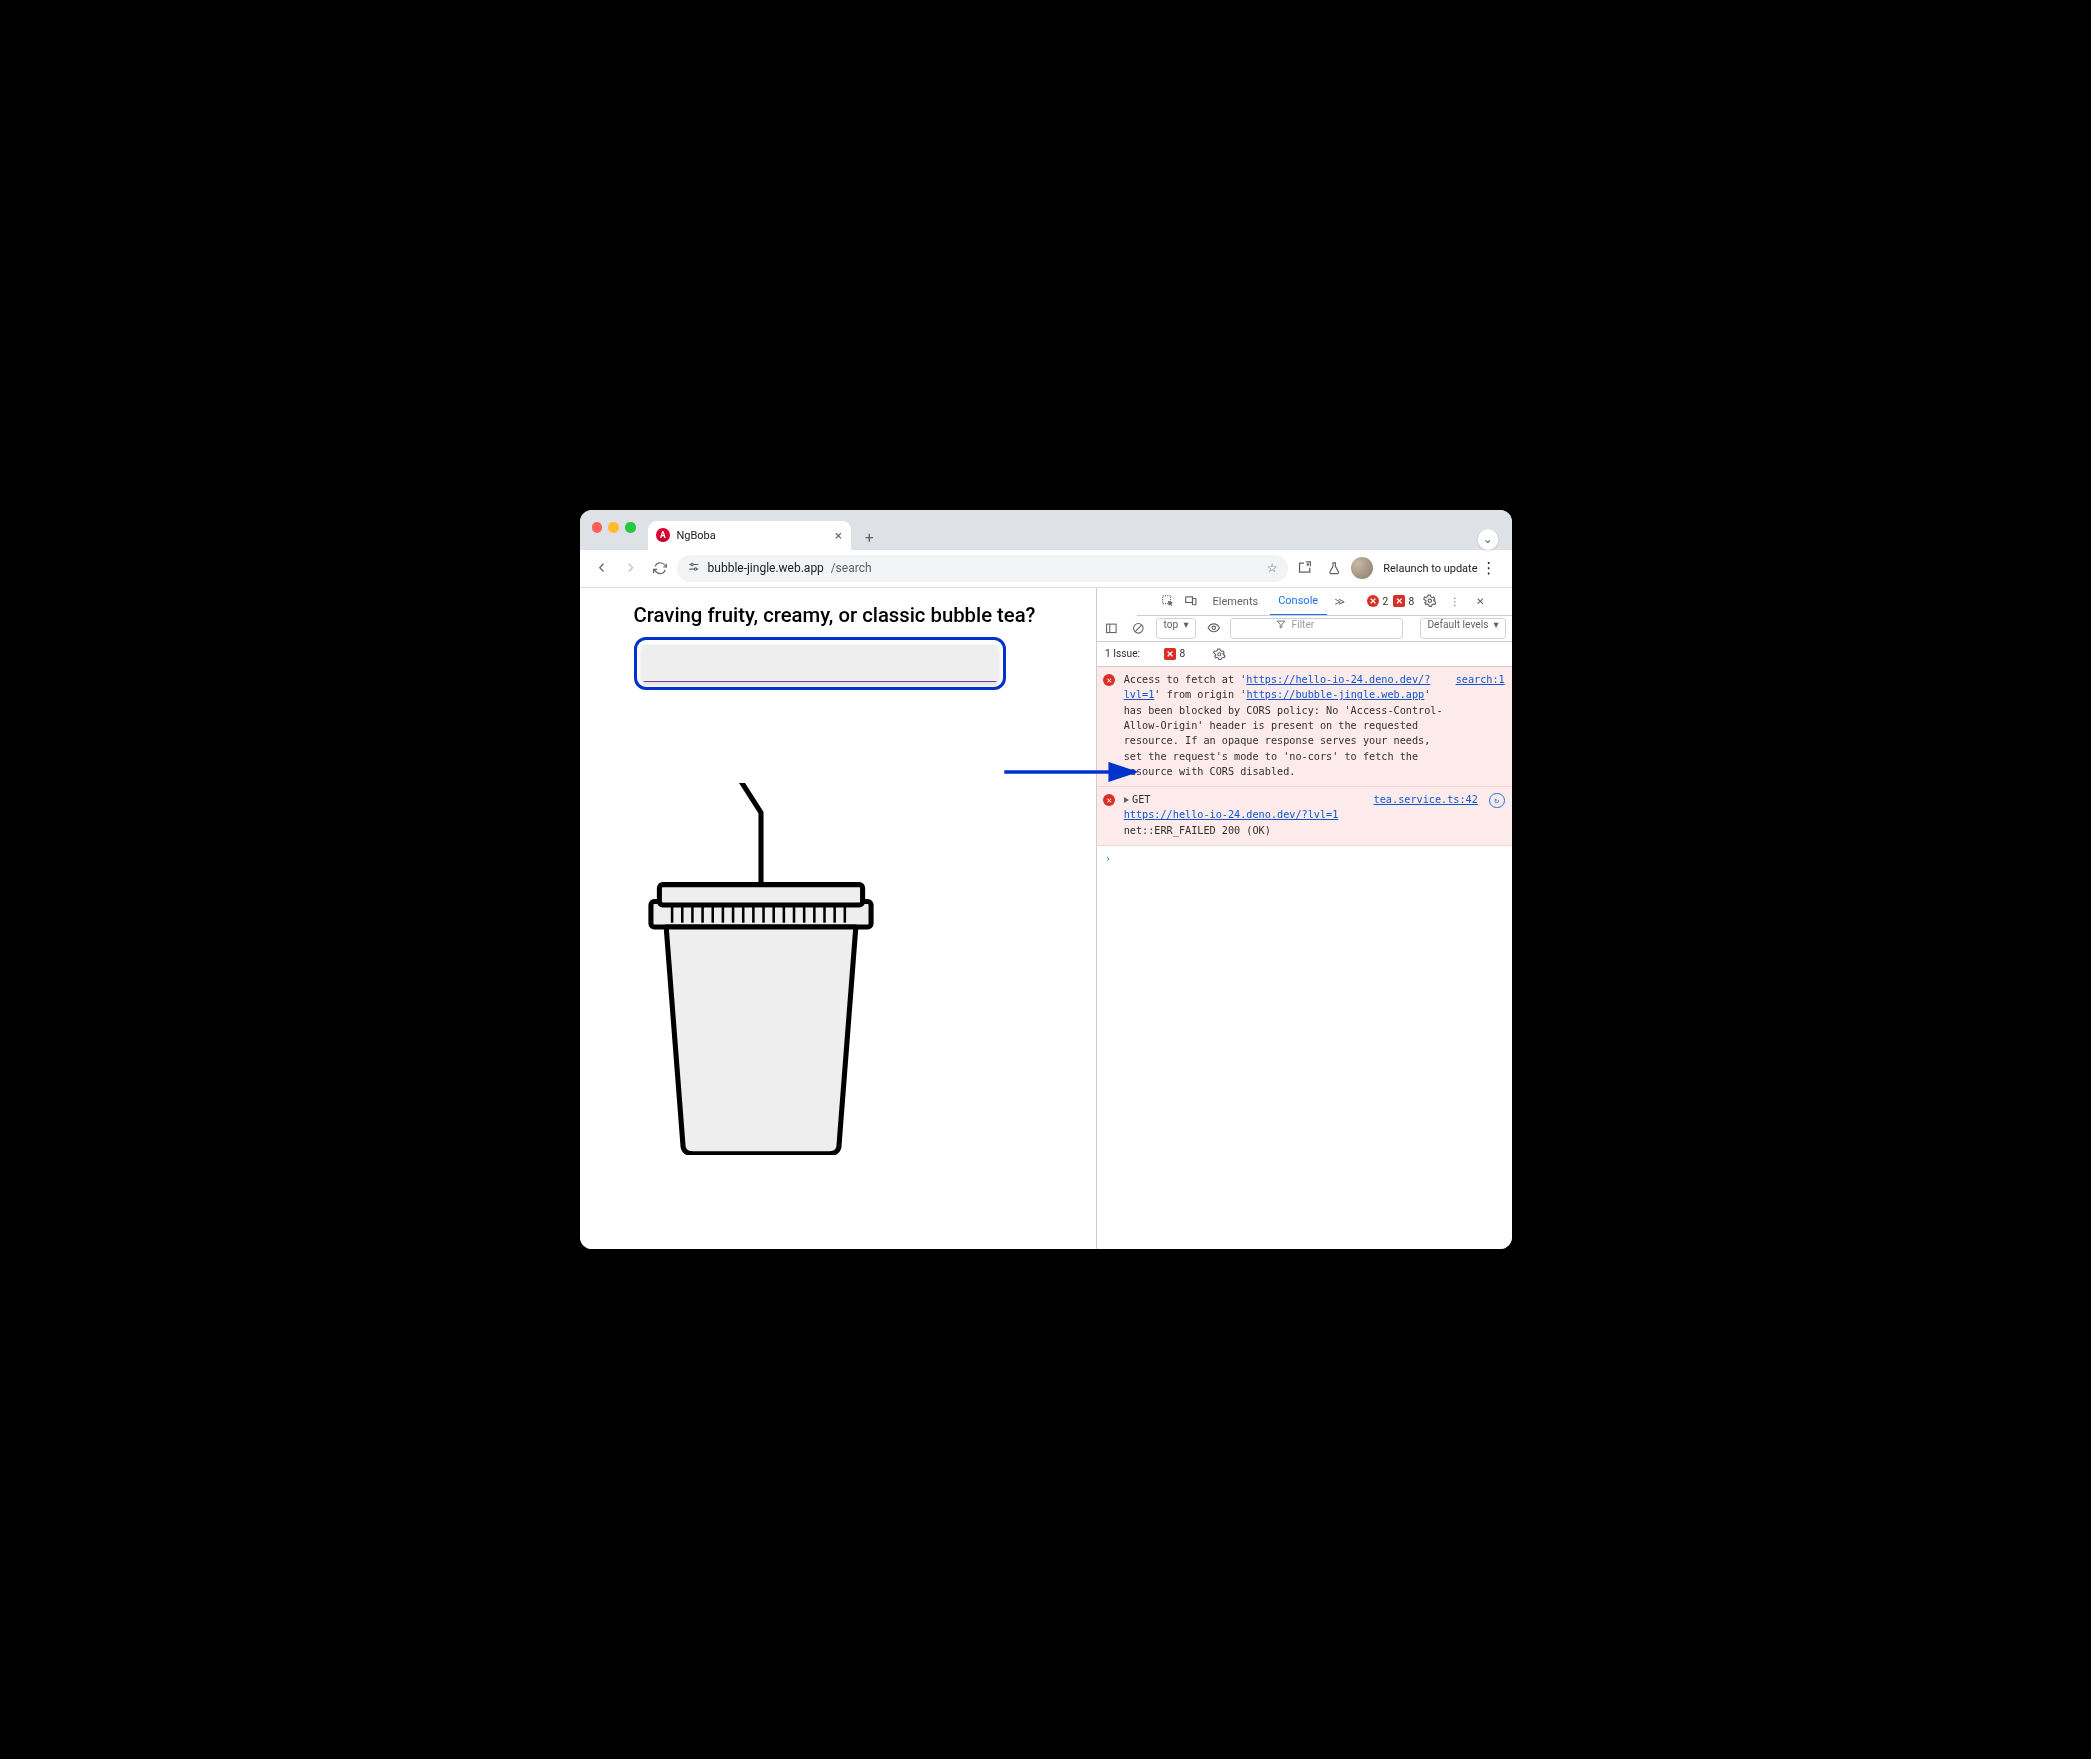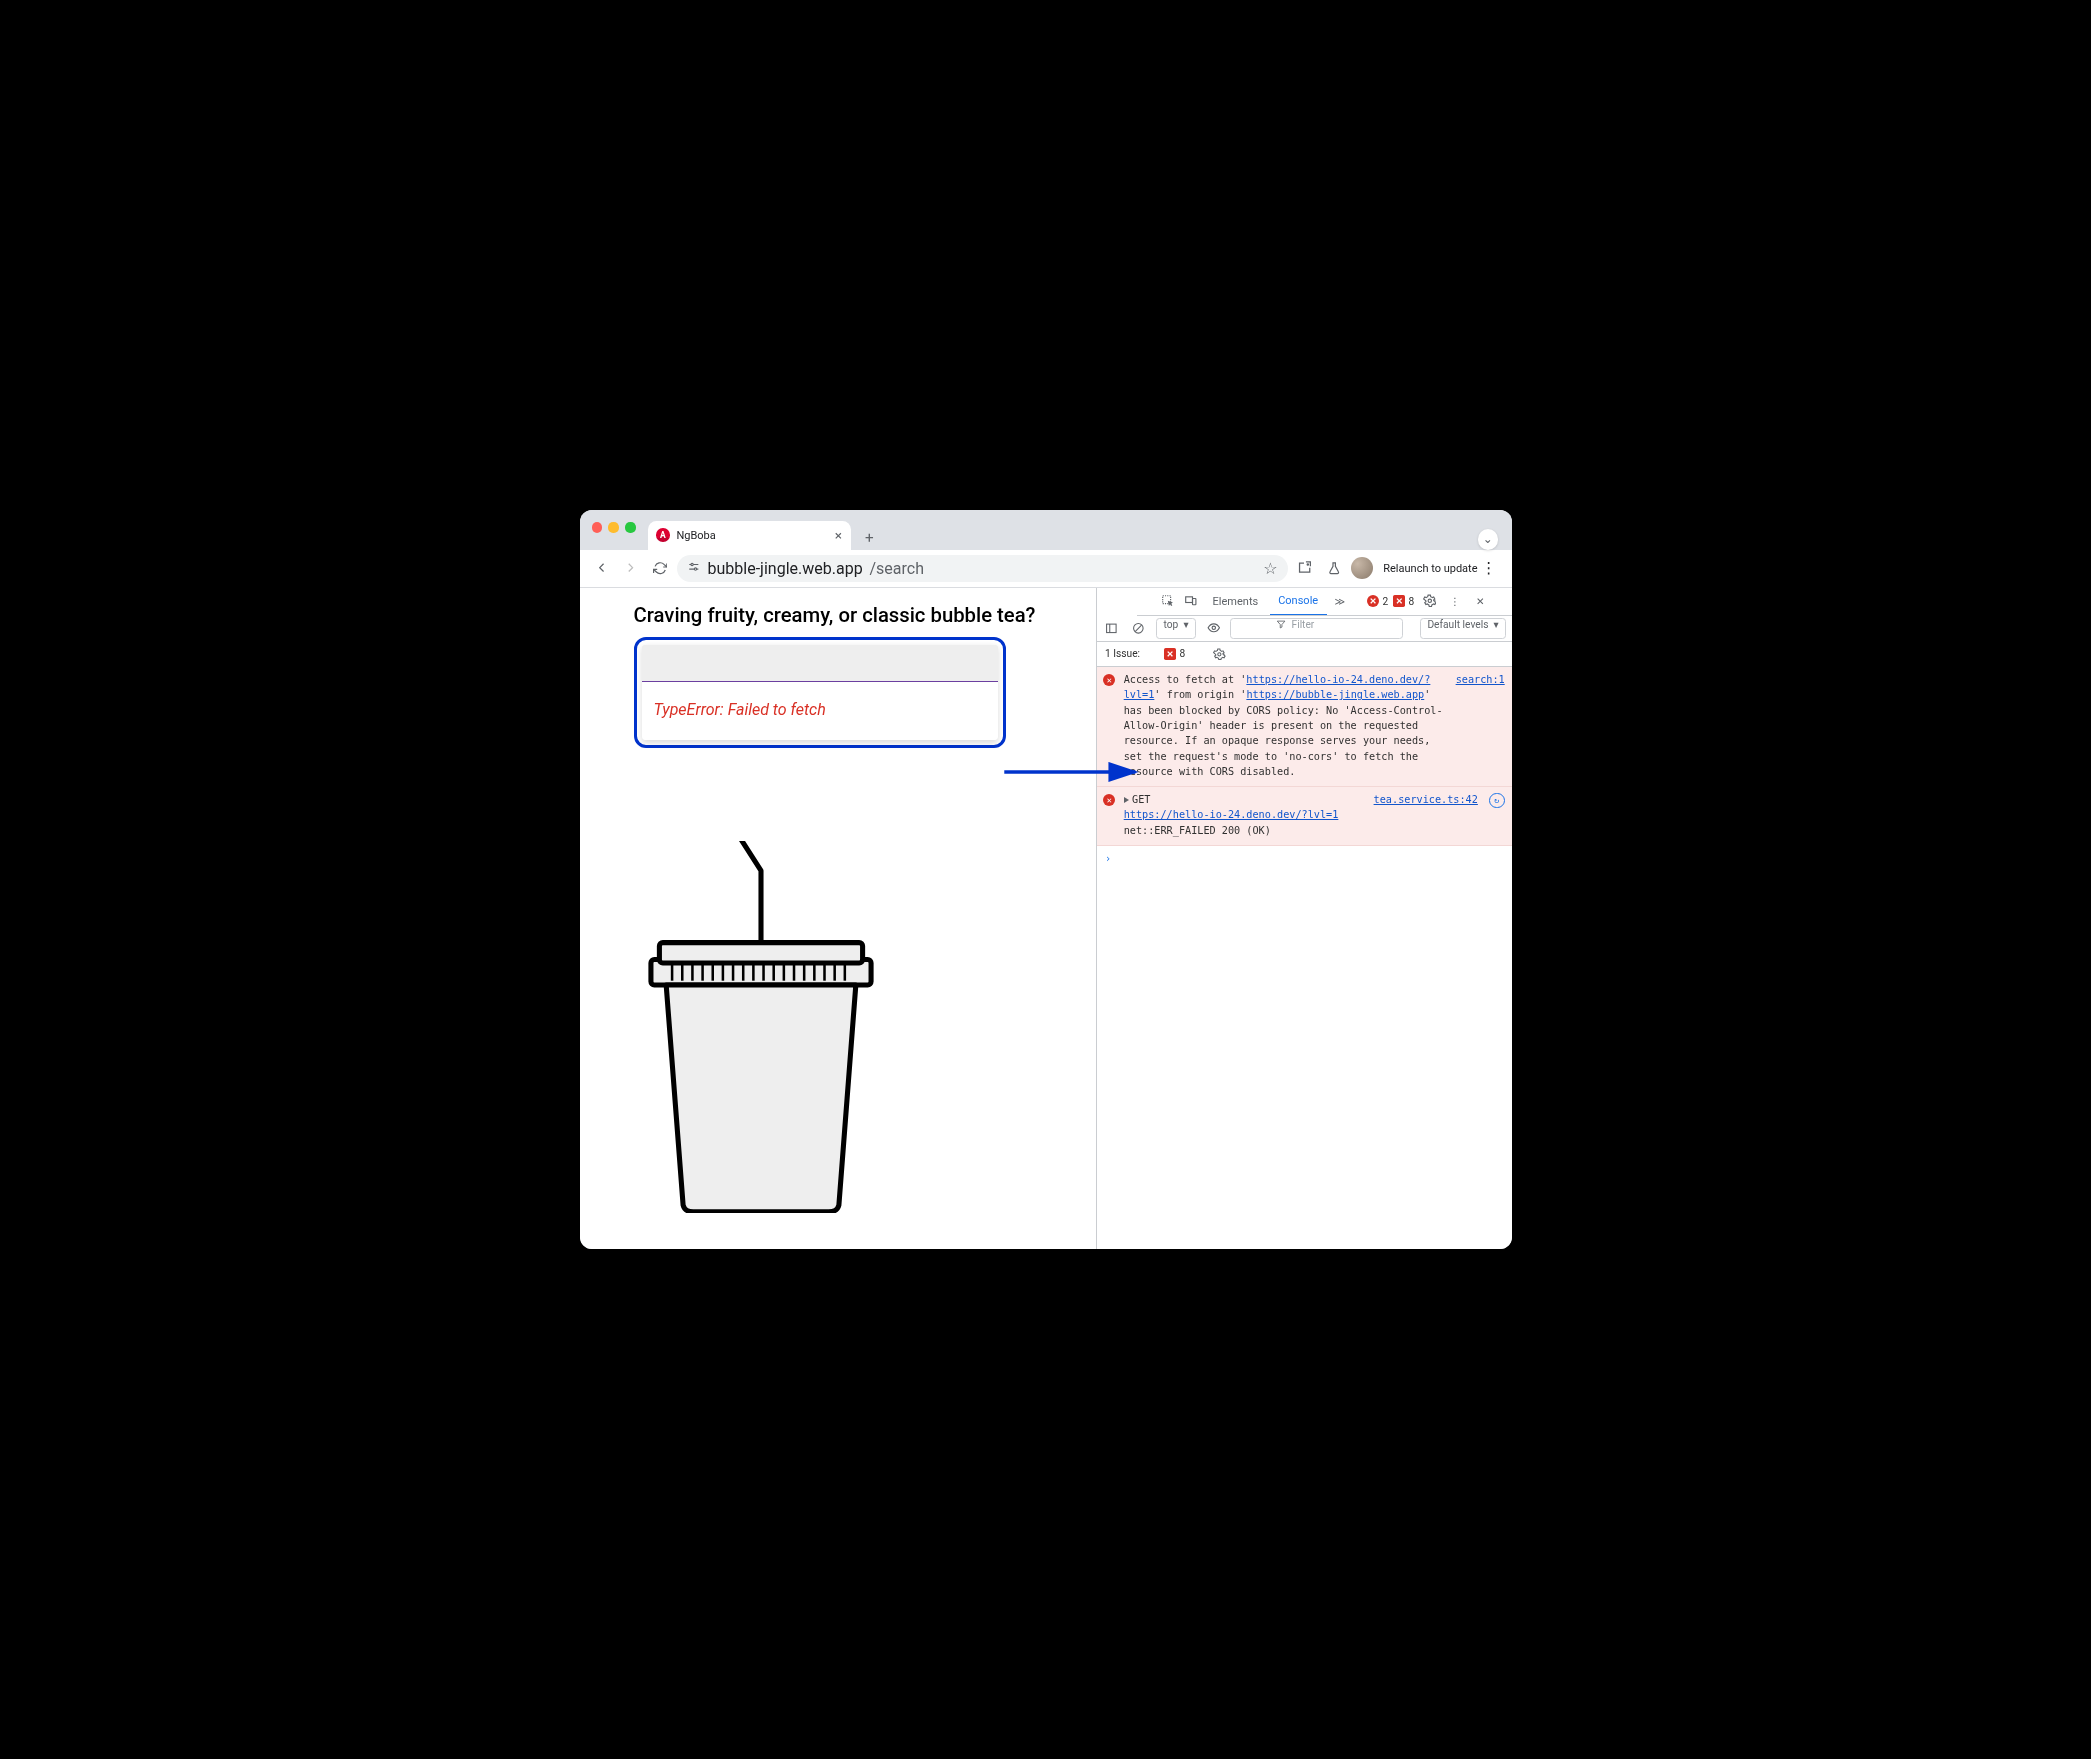--- a/index.html
+++ b/index.html
@@ -89,21 +89,21 @@
     height:37px;
     display:flex;align-items:center;gap:5.1px;
     padding:0 10.2px;
     border-bottom:0.8px solid var(--tab-border);
   }
   .nav-btn{width:24px;height:24px;border-radius:50%;display:flex;
     align-items:center;justify-content:center;color:#5f6368;cursor:pointer;}
   .nav-btn.disabled{color:#bdbdbd;}
   .urlbox{
     flex:1;height:27px;background:var(--url-bg);border-radius:13.6px;
-    display:flex;align-items:center;padding:0 10.2px;gap:6.8px;font-size:16px;
+    display:flex;align-items:center;padding:0 10.2px;gap:6.8px;font-size:12px;
     color:var(--text);
   }
   .urlbox .site-icon{font-size:11px;color:#5f6368;}
   .urlbox .path{color:#5f6368;}
   .urlbox .star{margin-left:auto;color:#5f6368;}
   .tool-icon{width:24px;height:24px;display:flex;align-items:center;justify-content:center;
     color:#5f6368;cursor:pointer;border-radius:50%;}
   .avatar{width:22px;height:22px;border-radius:50%;
     background:radial-gradient(circle at 30% 30%,#c8b8a8,#8a7a6a);}
   .relaunch{font-size:11px;color:#202124;padding:3.4px 5.1px;cursor:pointer;
@@ -256,21 +256,20 @@
     </div>
   </div>
 
   <div class="content">
 
     <div class="page">
       <h1>Craving fruity, creamy, or classic bubble tea?</h1>
       <div class="cardwrap">
         <div class="card">
           <input type="text" value="" style="">
-          <div class="err">TypeError: Failed to fetch</div>
         </div>
       </div>
 
       <svg class="arrow" width="144" height="42" viewBox="0 0 170 50">
         <defs>
             <marker id="ah" markerWidth="10" markerHeight="10" refX="8" refY="3" orient="auto">
           <path d="M0,0 L9,3 L0,6 Z" fill="#0033cc"></path>
             </marker>
           </defs>
         <line x1="2" y1="25" x2="158" y2="25" stroke="#0033cc" stroke-width="4" marker-end="url(#ah)"></line>

